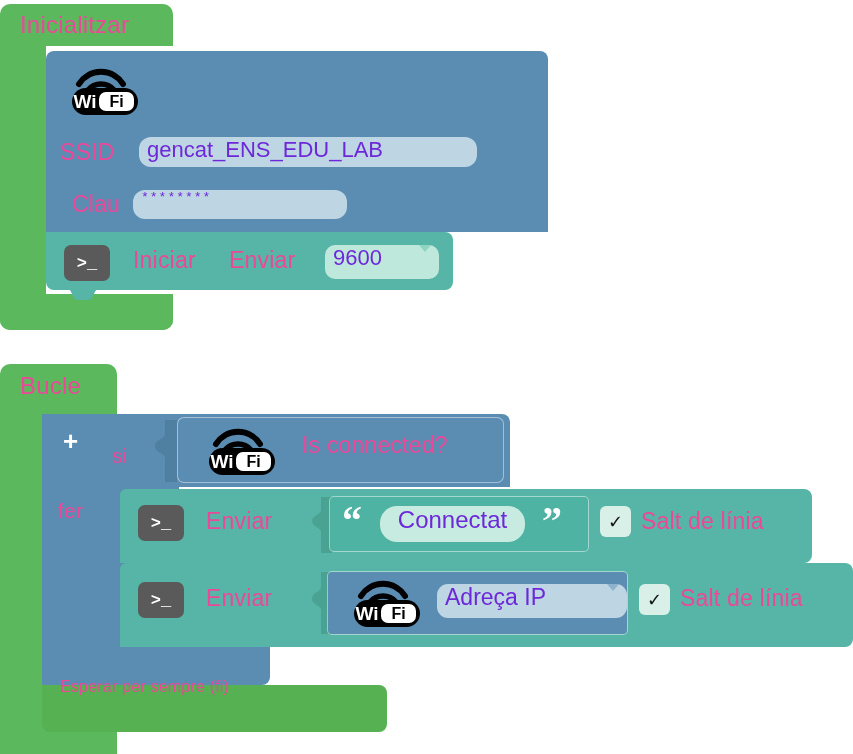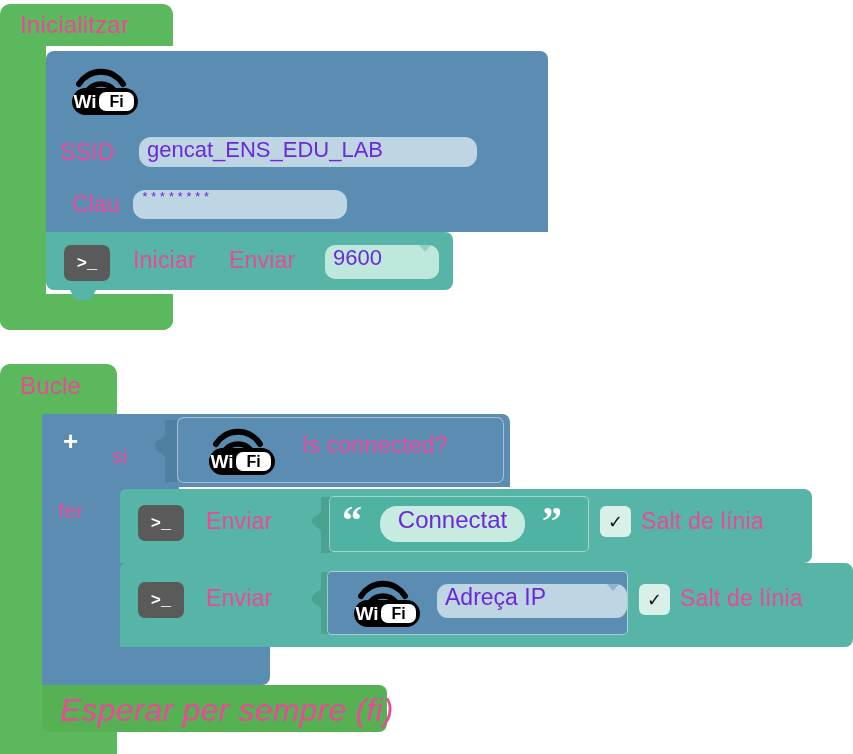--- a/index.html
+++ b/index.html
@@ -267,15 +267,15 @@
   <span class="lbl" style="left:680px;top:585px;font-size:23px;">Salt de línia</span>
 
   <div class="blk blue rbl rbr" style="left:42px;top:647px;width:228px;height:38px;border-bottom-left-radius:8px;border-bottom-right-radius:8px;"></div>
   <div class="notch" style="left:56px;top:684px;">
     <svg width="46" height="13" viewBox="0 0 46 13">
       <path d="M8,0 C12,0 12,11 18,11 L28,11 C34,11 34,0 38,0 L38,-1 L8,-1 Z" fill="#5b8db3"></path>
     </svg>
   </div>
 
   <div class="blk green2 rtr rbr rbl" style="left:42px;top:685px;width:345px;height:47px;border-top-right-radius:8px;border-bottom-right-radius:8px;border-bottom-left-radius:8px;"></div>
-  <span class="lbl" style="left:60px;top:692px;font-size:32px;font-style:italic;">Esperar per sempre (fi)</span>
+  <span class="lbl" style="left:60px;top:678px;font-size:16px;">Esperar per sempre (fi)</span>
 
 </div>
 
 </body></html>

